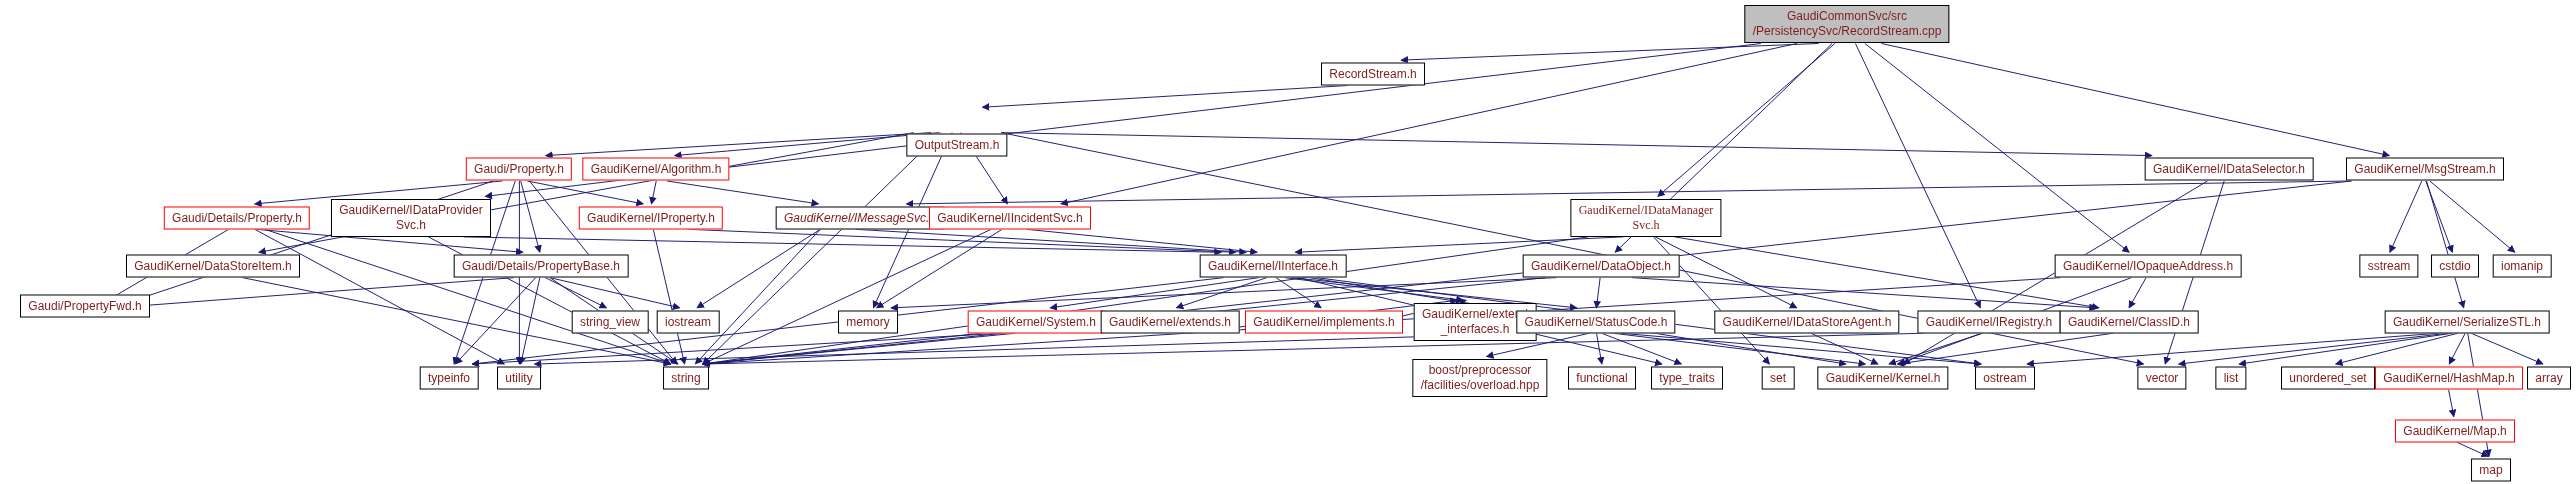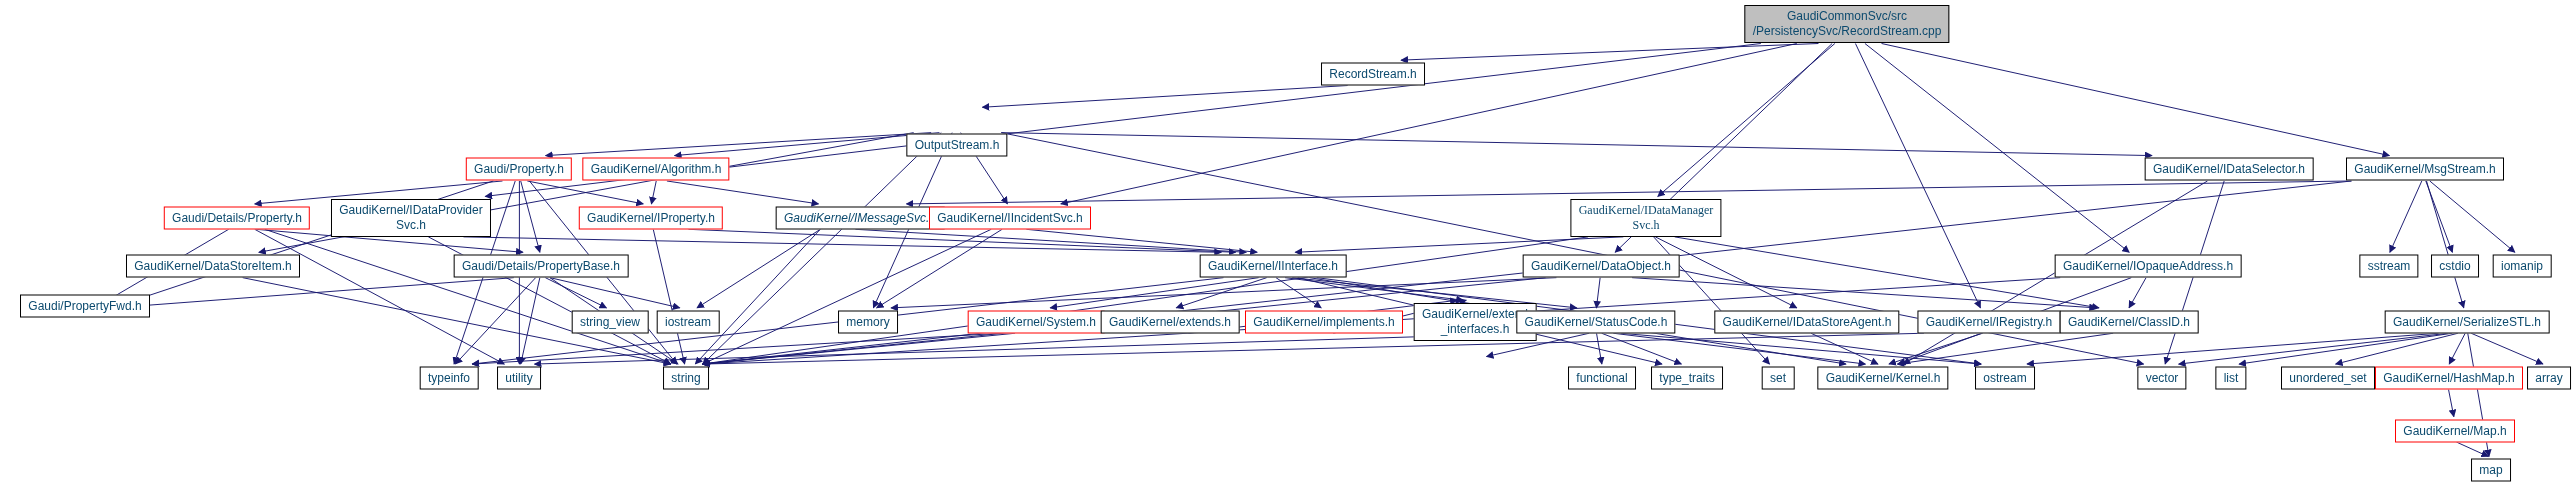--- a/index.html
+++ b/index.html
@@ -3,21 +3,21 @@
 <meta charset="utf-8">
 <style>
   html,body{margin:0;padding:0;background:#ffffff;}
   #canvas{position:relative;width:2576px;height:484px;background:#ffffff;overflow:hidden;
           font-family:"Liberation Sans",sans-serif;}
   #edges-layer{position:absolute;left:0;top:0;width:100%;height:100%;z-index:1;}
   #edges-layer line{stroke:var(--edge-color,#191970);stroke-width:1.6;fill:none;}
   #edges-layer marker path{fill:var(--edge-color,#191970);}
   #nodes-layer{position:absolute;left:0;top:0;width:100%;height:100%;z-index:2;}
   .gnode{position:absolute;transform:translate(-50%,-50%);background:var(--node-bg,#ffffff);
-         border:1.2px solid var(--node-border,#000000);color:#0c4a6e;font-size:12px;line-height:1.25;
+         border:1.2px solid var(--node-border,#000000);color:#7f1d1d;font-size:12px;line-height:1.25;
          padding:3px 7.3px;text-align:center;white-space:pre;box-sizing:border-box;}
   .gnode.truncated{border-color:var(--node-border-truncated,#ff0000);}
   .gnode.root{background:var(--root-bg,#bfbfbf);}
 </style>
 </head>
 <body>
 
 <div id="canvas">
   <svg id="edges-layer" width="2576" height="484" viewBox="0 0 4260 801" xmlns="http://www.w3.org/2000/svg">
     <defs>
@@ -160,20 +160,22 @@
       <div class="gnode normal" style="left: 1475px; top: 322px;">GaudiKernel/extend
 _interfaces.h</div>
       <div class="gnode normal" style="left: 1596px; top: 322px;">GaudiKernel/StatusCode.h</div>
       <div class="gnode normal" style="left: 1807px; top: 322px;">GaudiKernel/IDataStoreAgent.h</div>
       <div class="gnode normal" style="left: 1989px; top: 322px;">GaudiKernel/IRegistry.h</div>
       <div class="gnode normal" style="left: 2129px; top: 322px;">GaudiKernel/ClassID.h</div>
       <div class="gnode normal" style="left: 2467px; top: 322px;">GaudiKernel/SerializeSTL.h</div>
       <div class="gnode normal" style="left: 449px; top: 378px;">typeinfo</div>
       <div class="gnode normal" style="left: 519px; top: 378px;">utility</div>
       <div class="gnode normal" style="left: 686px; top: 378px;">string</div>
+      <div class="gnode normal" style="left: 1480px; top: 378px;">boost/preprocessor
+/facilities/overload.hpp</div>
       <div class="gnode normal" style="left: 1602px; top: 378px;">functional</div>
       <div class="gnode normal" style="left: 1687px; top: 378px;">type_traits</div>
       <div class="gnode normal" style="left: 1778px; top: 378px;">set</div>
       <div class="gnode normal" style="left: 1883px; top: 378px; text-align: center;">GaudiKernel/Kernel.h</div>
       <div class="gnode normal" style="left: 2005px; top: 378px;">ostream</div>
       <div class="gnode normal" style="left: 2162px; top: 378px;">vector</div>
       <div class="gnode normal" style="left: 2231px; top: 378px;">list</div>
       <div class="gnode normal" style="left: 2328px; top: 378px;">unordered_set</div>
       <div class="gnode truncated" style="left: 2449px; top: 378px;">GaudiKernel/HashMap.h</div>
       <div class="gnode normal" style="left: 2549px; top: 378px;">array</div>

